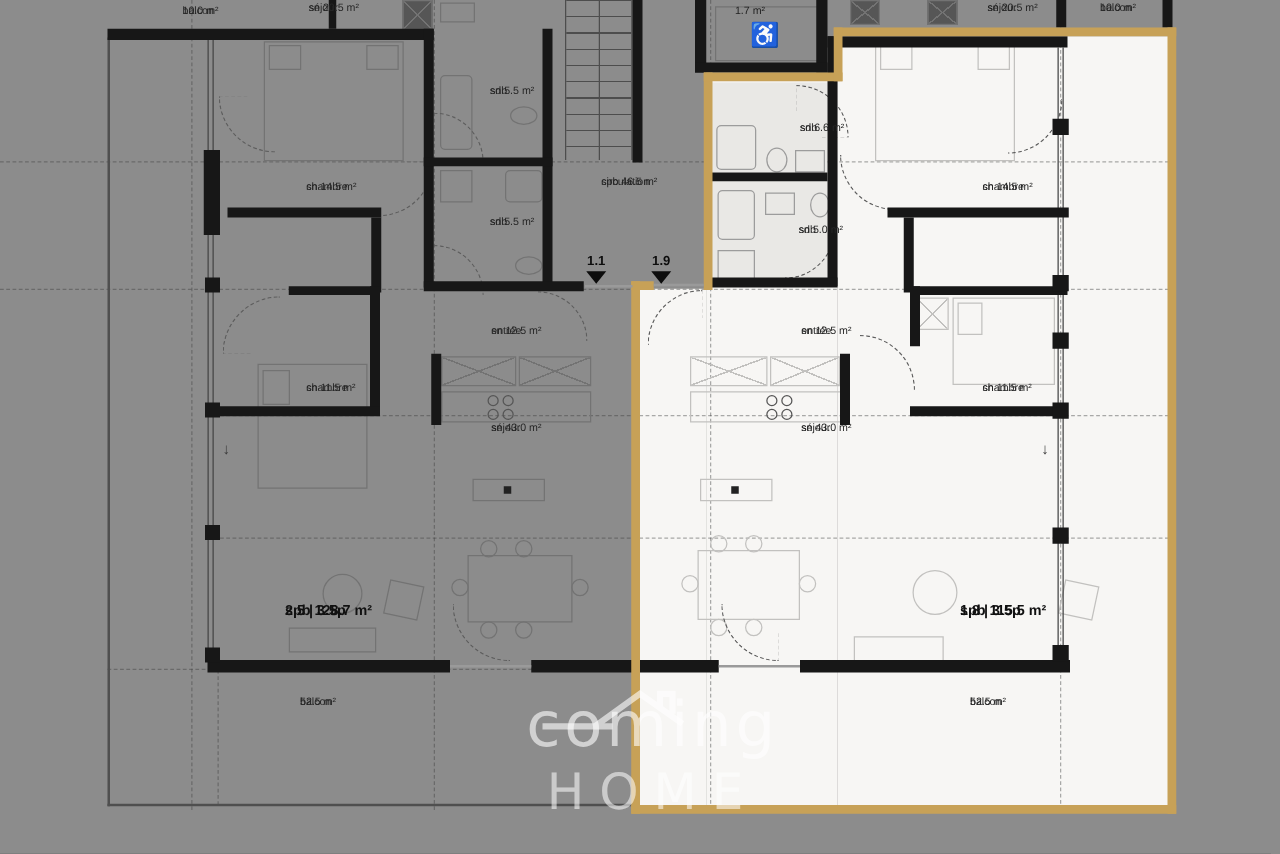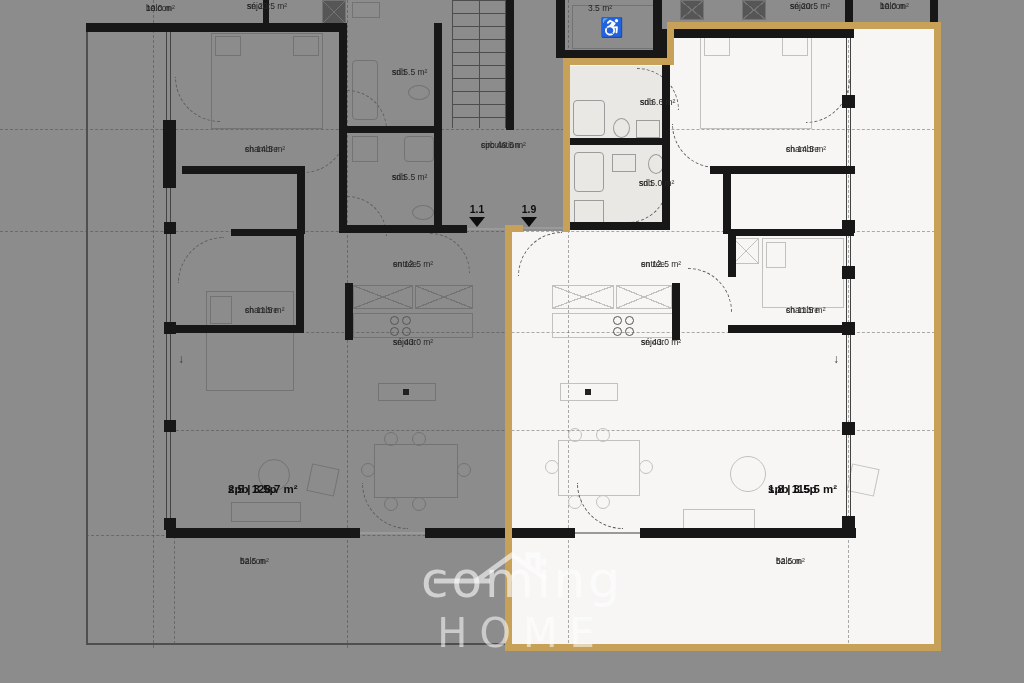--- a/index.html
+++ b/index.html
@@ -229,21 +229,21 @@
   <div class="fw round" style="left:613px;top:118px;width:17px;height:20px;border-color:#9c9c9c"></div>
   <div class="fw" style="left:636px;top:120px;width:24px;height:18px;border-color:#9c9c9c"></div>
   <div class="fw" style="left:574px;top:152px;width:30px;height:40px;border-radius:4px;border-color:#9c9c9c"></div>
   <div class="fw" style="left:574px;top:200px;width:30px;height:26px;border-color:#9c9c9c"></div>
   <div class="fw" style="left:612px;top:154px;width:24px;height:18px;border-color:#9c9c9c"></div>
   <div class="fw round" style="left:648px;top:154px;width:16px;height:20px;border-color:#9c9c9c"></div>
 
   <div class="darr" style="left:178px;top:352px">↓</div>
   <div class="darr" style="left:833px;top:352px">↓</div>
 
-  <div class="elv-lbl" style="left:600px;top:3px">3.5 m²</div>
+  <div class="elv-lbl" style="left:600px;top:3px">1.7 m²</div>
 
   <div class="unit" style="left:228px;top:483px">
     <div>2.5 | 3.5p</div>
     <div>spb 128.7 m²</div>
   </div>
   <div class="unit" style="left:768px;top:483px">
     <div>1.8 | 3.5p</div>
     <div>spb 115.5 m²</div>
   </div>
 

